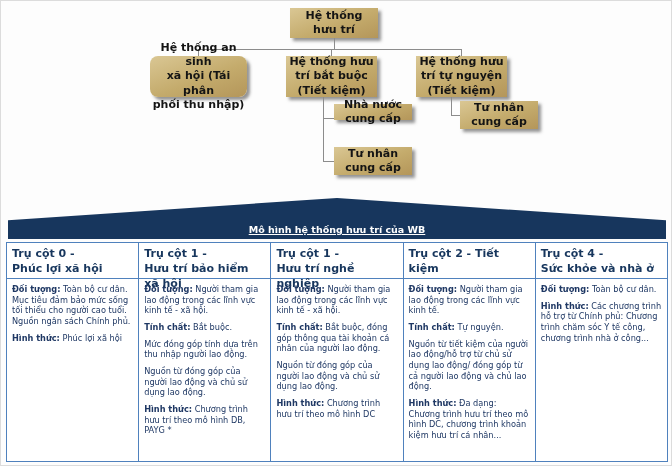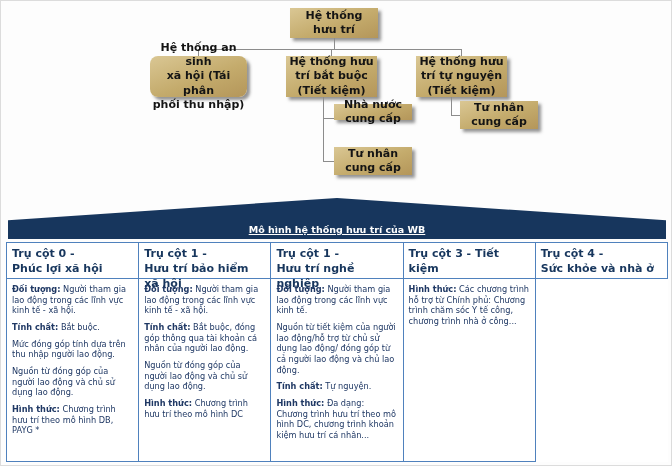--- a/index.html
+++ b/index.html
@@ -93,45 +93,50 @@
   </div>
 
   <div class="ptable">
 
     <div class="th">Trụ cột 0 -
 Phúc lợi xã hội</div>
     <div class="th">Trụ cột 1 -
 Hưu trí bảo hiểm xã hội</div>
     <div class="th">Trụ cột 1 -
 Hưu trí nghề nghiệp</div>
-    <div class="th">Trụ cột 3 - Tiết kiệm</div>
+    <div class="th">Trụ cột 2 - Tiết kiệm</div>
     <div class="th">Trụ cột 4 -
 Sức khỏe và nhà ở</div>
 
+    <div class="td">
+      <p><b>Đối tượng:</b> <span>Toàn bộ cư dân. Mục tiêu đảm bảo mức sống tối thiểu cho người cao tuổi. Nguồn ngân sách Chính phủ.</span></p>
+      <p><b>Hình thức:</b> <span>Phúc lợi xã hội</span></p>
+    </div>
 
     <div class="td">
       <p><b>Đối tượng:</b> <span>Người tham gia lao động trong các lĩnh vực kinh tế - xã hội.</span></p>
       <p><b>Tính chất:</b> <span>Bắt buộc.</span></p>
       <p><span>Mức đóng góp tính dựa trên thu nhập người lao động.</span></p>
       <p><span>Nguồn từ đóng góp của người lao động và chủ sử dụng lao động.</span></p>
       <p><b>Hình thức:</b> <span>Chương trình hưu trí theo mô hình DB, PAYG *</span></p>
     </div>
 
     <div class="td">
       <p><b>Đối tượng:</b> <span>Người tham gia lao động trong các lĩnh vực kinh tế - xã hội.</span></p>
       <p><b>Tính chất:</b> <span>Bắt buộc, đóng góp thông qua tài khoản cá nhân của người lao động.</span></p>
       <p><span>Nguồn từ đóng góp của người lao động và chủ sử dụng lao động.</span></p>
       <p><b>Hình thức:</b> <span>Chương trình hưu trí theo mô hình DC</span></p>
     </div>
 
     <div class="td">
       <p><b>Đối tượng:</b> <span>Người tham gia lao động trong các lĩnh vực kinh tế.</span></p>
+      <p><b>Tính chất:</b> <span>Tự nguyện.</span></p>
       <p><span>Nguồn từ tiết kiệm của người lao động/hỗ trợ từ chủ sử dụng lao động/ đóng góp từ cả người lao động và chủ lao động.</span></p>
-      <p><b>Tính chất:</b> <span>Tự nguyện.</span></p>
       <p><b>Hình thức:</b> <span>Đa dạng: Chương trình hưu trí theo mô hình DC, chương trình khoản kiệm hưu trí cá nhân...</span></p>
     </div>
 
     <div class="td">
+      <p><b>Đối tượng:</b> <span>Toàn bộ cư dân.</span></p>
       <p><b>Hình thức:</b> <span>Các chương trình hỗ trợ từ Chính phủ: Chương trình chăm sóc Y tế công, chương trình nhà ở công...</span></p>
     </div>
 
   </div>
 </div>
 
 </body></html>

